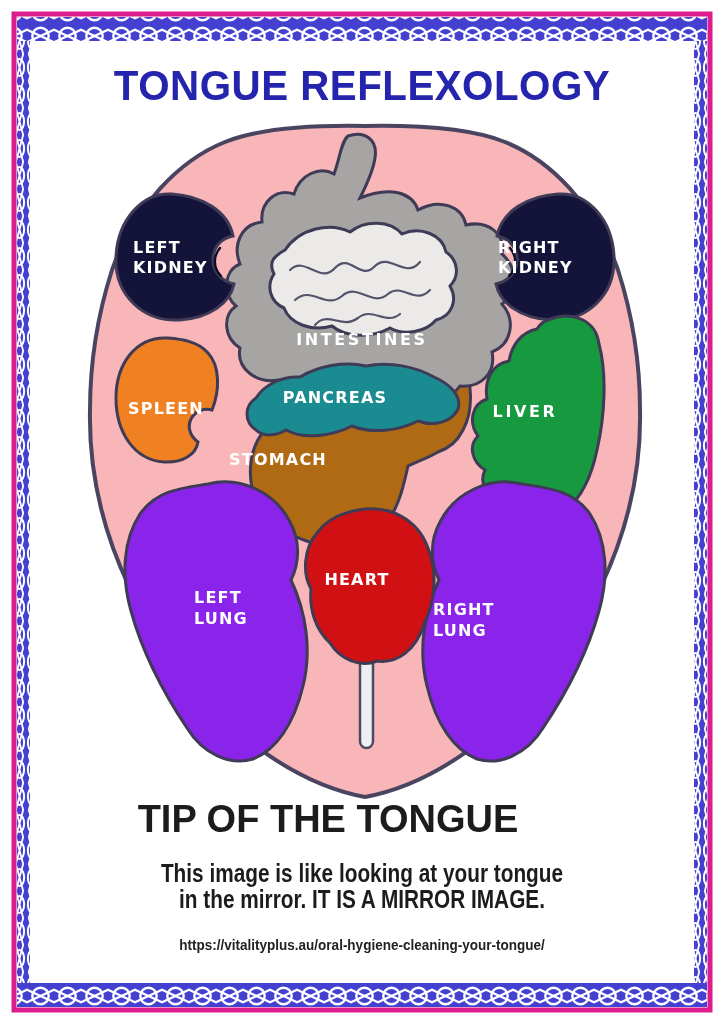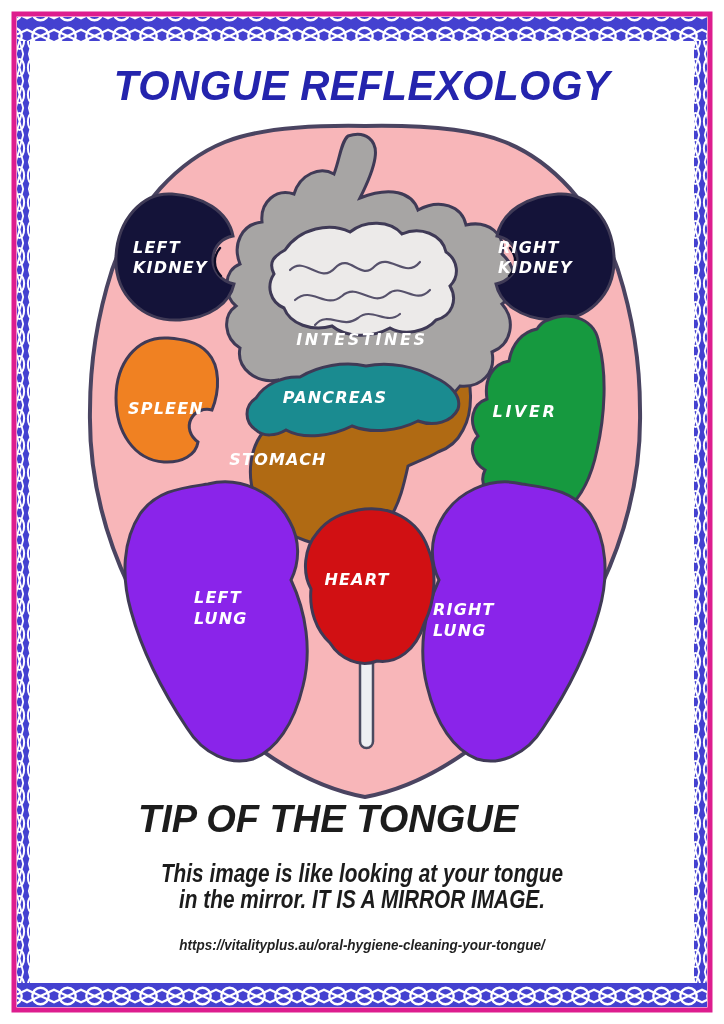--- a/index.html
+++ b/index.html
@@ -2,21 +2,20 @@
 <html><head>
 <meta charset="utf-8">
 <style>
   html,body{margin:0;padding:0;background:#ffffff;}
   .page{
     position:relative;
     width:724px;height:1024px;
     background:#ffffff;
     overflow:hidden;
     font-family:"Liberation Sans",sans-serif;
-    font-style:italic;
   }
   .border-svg{position:absolute;left:0;top:0;}
   .title{
     position:absolute;left:0;top:62px;width:724px;margin:0;
     text-align:center;
     font-family:"Liberation Sans",sans-serif;
     font-weight:bold;
     font-size:42px;
     letter-spacing:0.5px;
     color:#2424ad;

